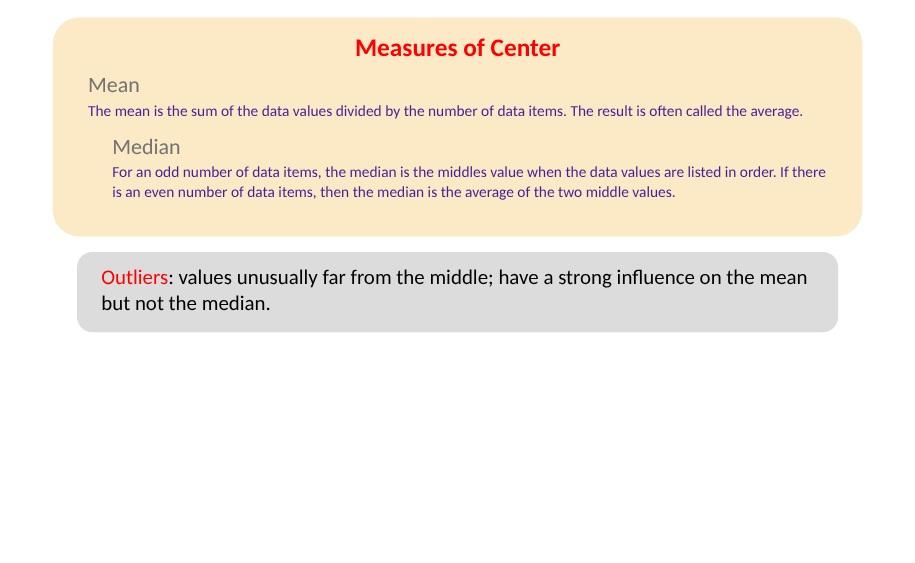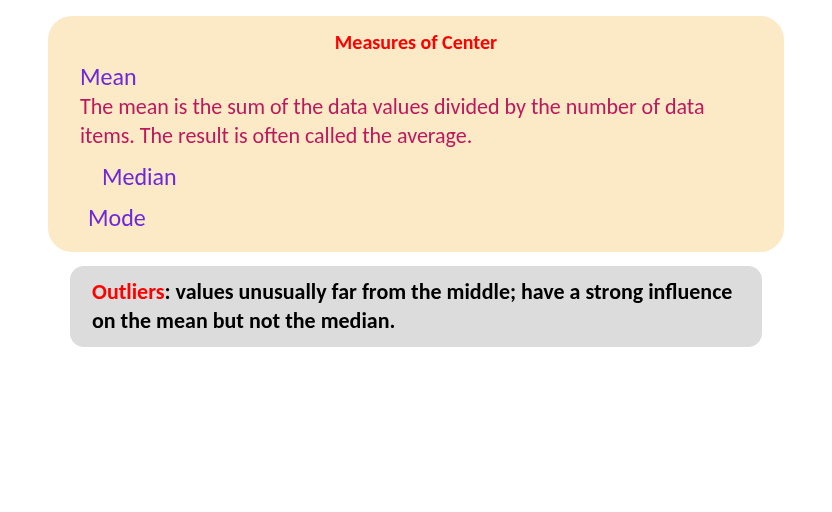--- a/index.html
+++ b/index.html
@@ -16,52 +16,51 @@
     }
     .main-card {
       background: #fce9c6;
       border-radius: 24px;
       padding: 14px 28px 18px 28px;
       margin-bottom: 14px;
     }
     .title {
       color: #ff0000;
       font-weight: bold;
-      font-size: 20px;
+      font-size: 23px;
       text-align: center;
       margin-bottom: 8px;
     }
     .section {
       margin-bottom: 12px;
       padding-left: 4px;
     }
     .section:last-child {
       margin-bottom: 0;
     }
     .section-heading {
-      color: #6d28d9;
-      font-size: 24px;
+      color: #737373;
+      font-size: 20px;
       margin-bottom: 2px;
     }
     .section-body {
-      color: #be185d;
-      font-size: 22px;
+      color: #4c1d95;
+      font-size: 14px;
       line-height: 1.3;
     }
     .outlier-card {
       background: #dcdcdc;
       border-radius: 14px;
       padding: 12px 22px;
       margin: 0 22px;
     }
     .outlier-text {
       color: #000000;
-      font-size: 22px;
+      font-size: 19px;
       line-height: 1.3;
-      font-weight: bold;
     }
     .outlier-label {
       color: #ff0000;
     }
     .indent-1 {
       padding-left: 8px;
       margin-left: 18px;
     }
     .indent-2 {
       padding-left: 12px;
@@ -73,24 +72,24 @@
 <div class="main-card">
   <div class="title">Measures of Center</div>
 
   <div class="section">
     <div class="section-heading">Mean</div>
     <div class="section-body">The mean is the sum of the data values divided by the number of data items. The result is often called the average.</div>
   </div>
 
   <div class="section indent-1">
     <div class="section-heading">Median</div>
+    <div class="section-body">For an odd number of data items, the median is the middles value when the data values are listed in order. If there is an even number of data items, then the median is the average of the two middle values.</div>
   </div>
 
   <div class="section indent-2">
-    <div class="section-heading">Mode</div>
   </div>
 </div>
 
 <div class="outlier-card">
   <div class="outlier-text">
     <span class="outlier-label">Outliers</span><span>: values unusually far from the middle; have a strong influence on the mean but not the median.</span>
   </div>
 </div>
 
 </body></html>

